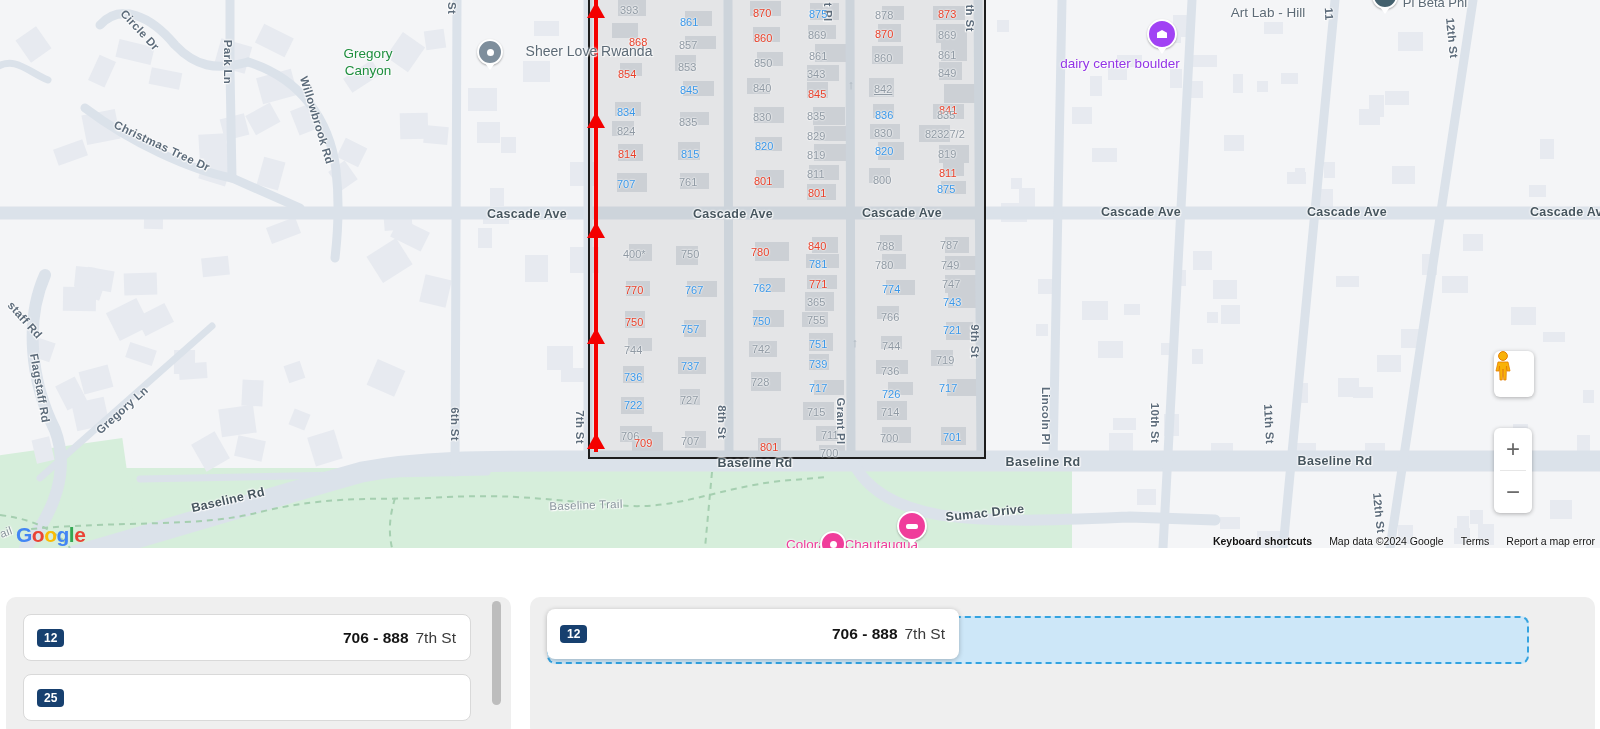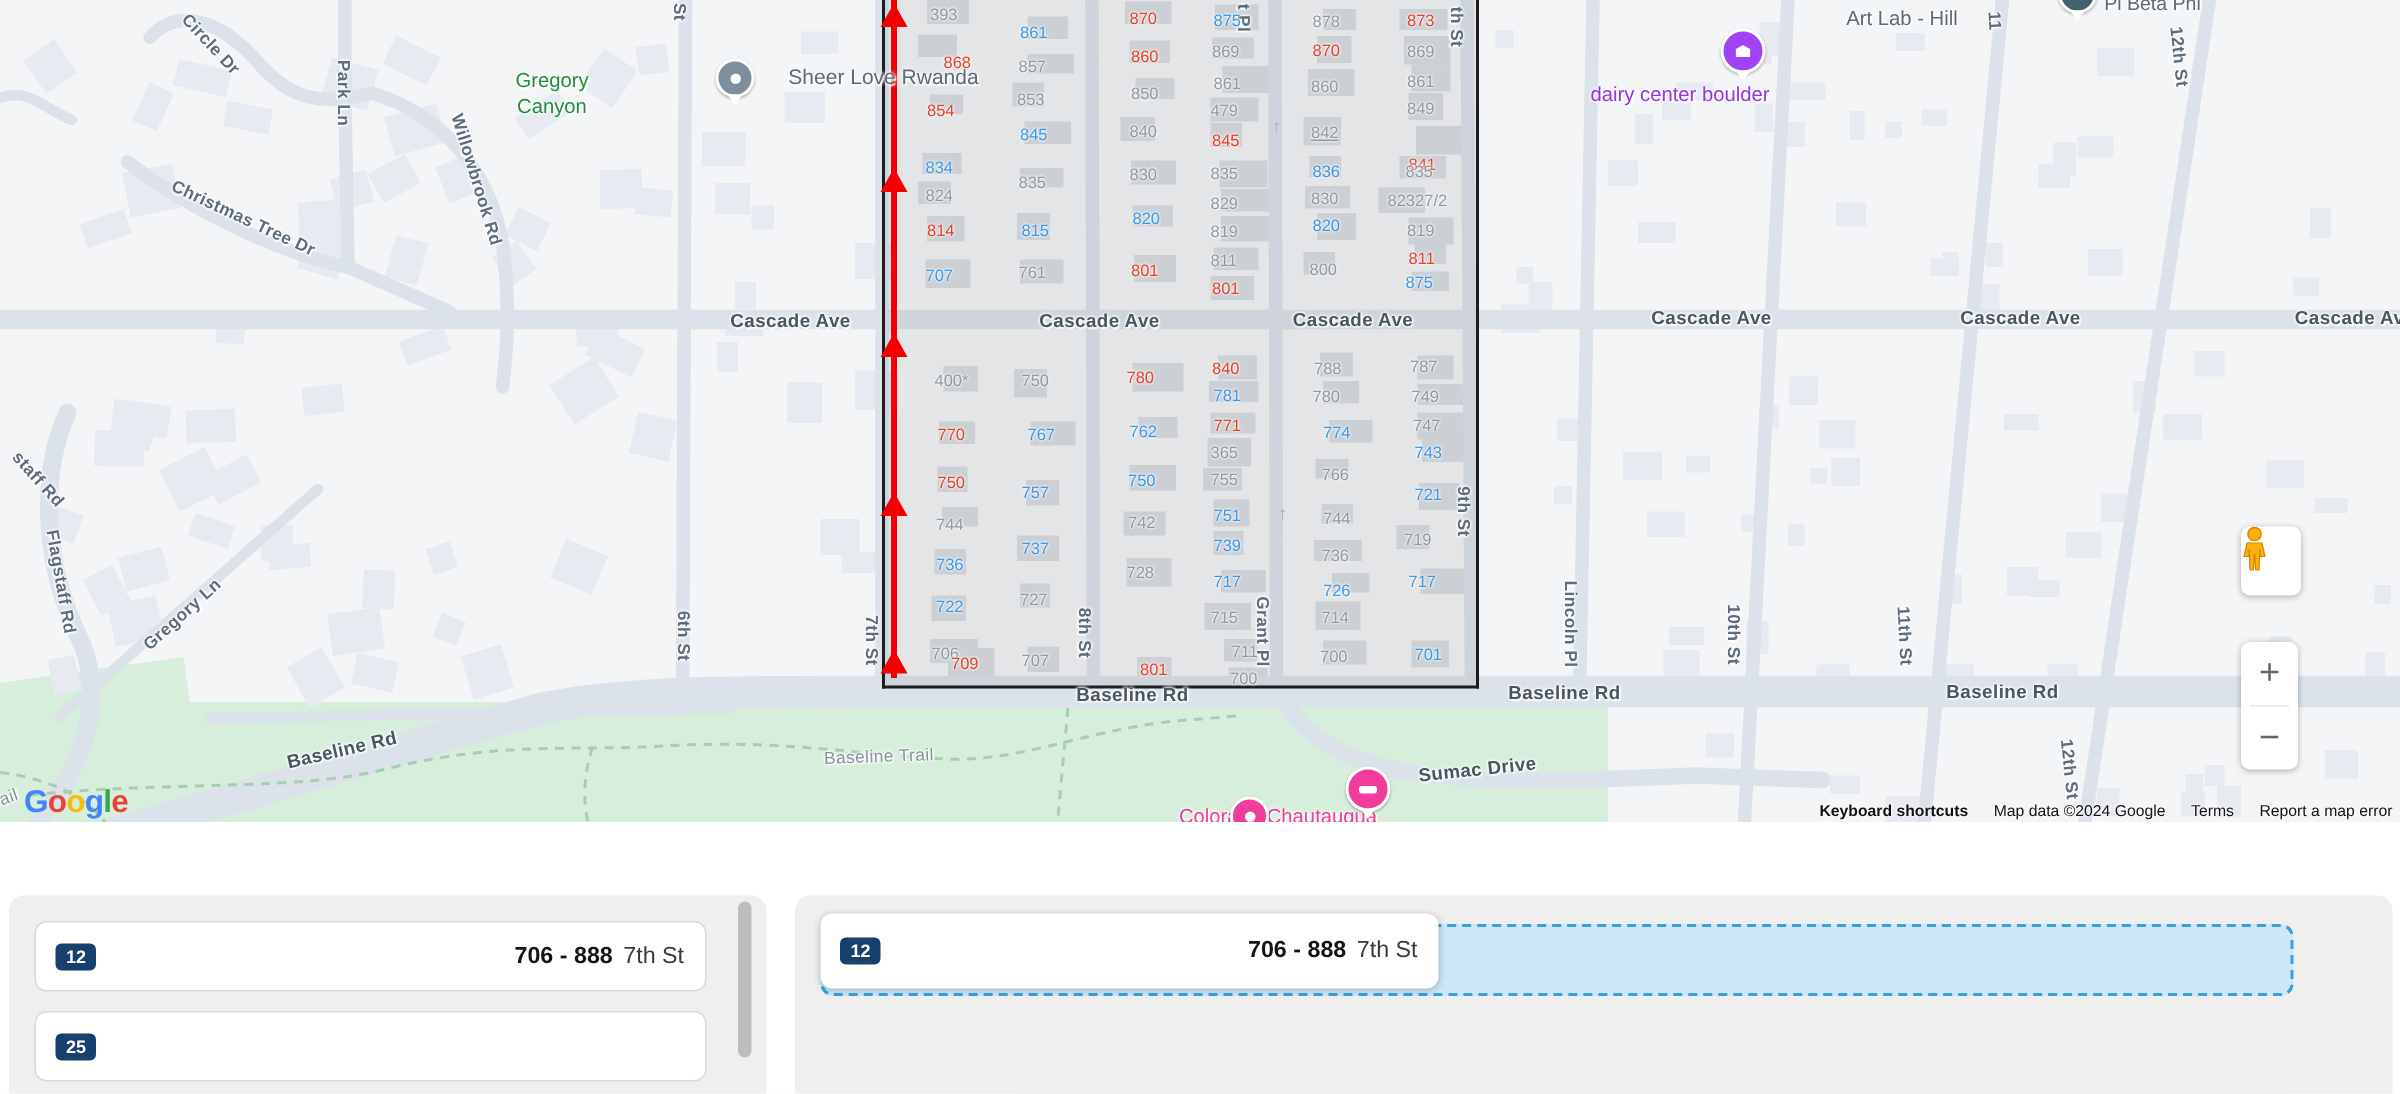--- a/index.html
+++ b/index.html
@@ -388,21 +388,21 @@
         <div class="num r" style="left: 753px; top: 7px;">870</div>
         <div class="num r" style="left: 754px; top: 32px;">860</div>
         <div class="num g" style="left: 754px; top: 57px;">850</div>
         <div class="num g" style="left: 753px; top: 82px;">840</div>
         <div class="num g" style="left: 753px; top: 111px;">830</div>
         <div class="num b" style="left: 755px; top: 140px;">820</div>
         <div class="num r" style="left: 754px; top: 175px;">801</div>
         <div class="num b" style="left: 809px; top: 8px;">875</div>
         <div class="num g" style="left: 808px; top: 29px;">869</div>
         <div class="num g" style="left: 809px; top: 50px;">861</div>
-        <div class="num g" style="left: 807px; top: 68px;">479</div>
+        <div class="num g" style="left: 807px; top: 68px;">343</div>
         <div class="num r" style="left: 808px; top: 88px;">845</div>
         <div class="num g" style="left: 807px; top: 110px;">835</div>
         <div class="num g" style="left: 807px; top: 130px;">829</div>
         <div class="num g" style="left: 807px; top: 149px;">819</div>
         <div class="num g" style="left: 807px; top: 168px;">811</div>
         <div class="num r" style="left: 808px; top: 187px;">801</div>
         <div class="num g" style="left: 875px; top: 9px;">878</div>
         <div class="num r" style="left: 875px; top: 28px;">870</div>
         <div class="num g" style="left: 874px; top: 52px;">860</div>
         <div class="num g" style="left: 874px; top: 83px; text-decoration: underline;">842</div>

